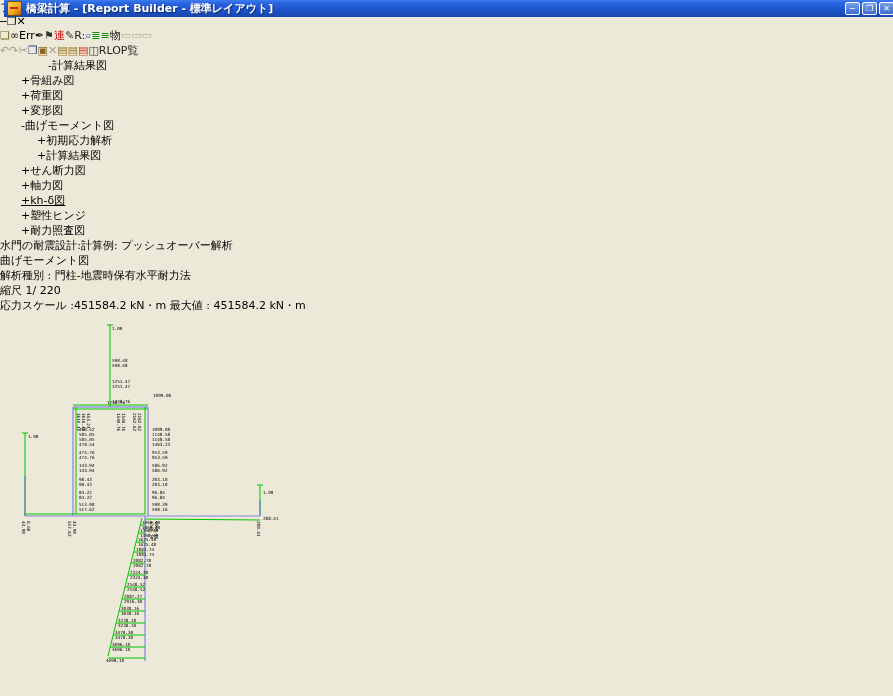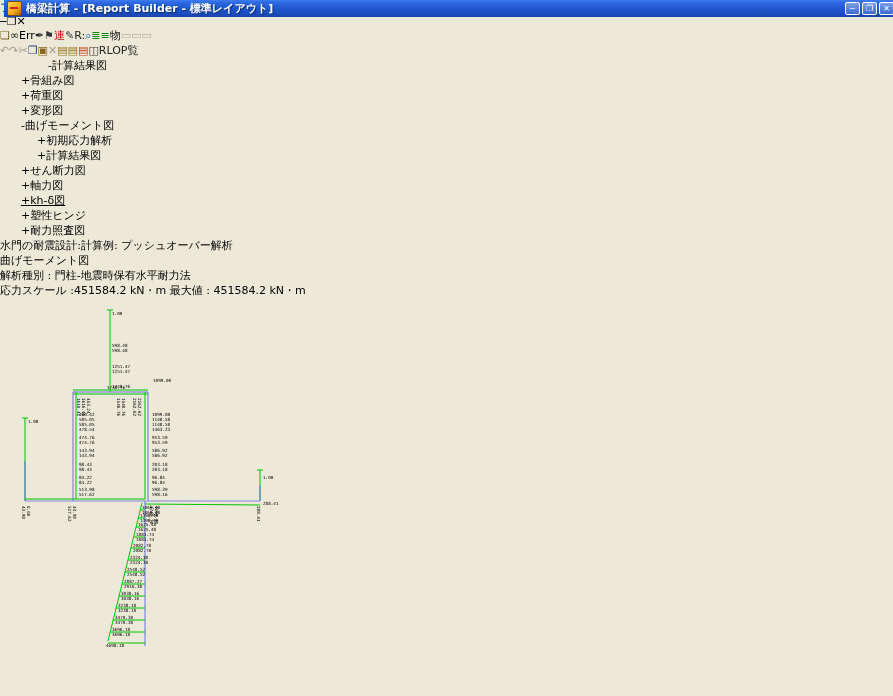--- a/index.html
+++ b/index.html
@@ -156,20 +156,21 @@
       </div>
     <div class="splitter"></div>
 
     <div class="docwrap">
       <div class="docview">
         <div class="page">
           <div class="docframe"></div>
           <div class="h-title">水門の耐震設計:計算例: プッシュオーバー解析</div>
           <div class="h-sub">曲げモーメント図</div>
           <div class="h-ana">解析種別 : 門柱-地震時保有水平耐力法</div>
+          <div class="h-scale">縮尺 1/ 220</div>
           <div class="h-stress">
             <span>応力スケール</span>
             <span class="sbar"></span>
             <span>:451584.2 kN・m</span>
             <span style="width:12px;"></span>
             <span>最大値 :</span>
             <span style="width:4px;"></span>
             <span>451584.2 kN・m</span>
           </div>
           <svg class="diagram" id="diagram" width="280" height="365" viewBox="0 0 280 365">

